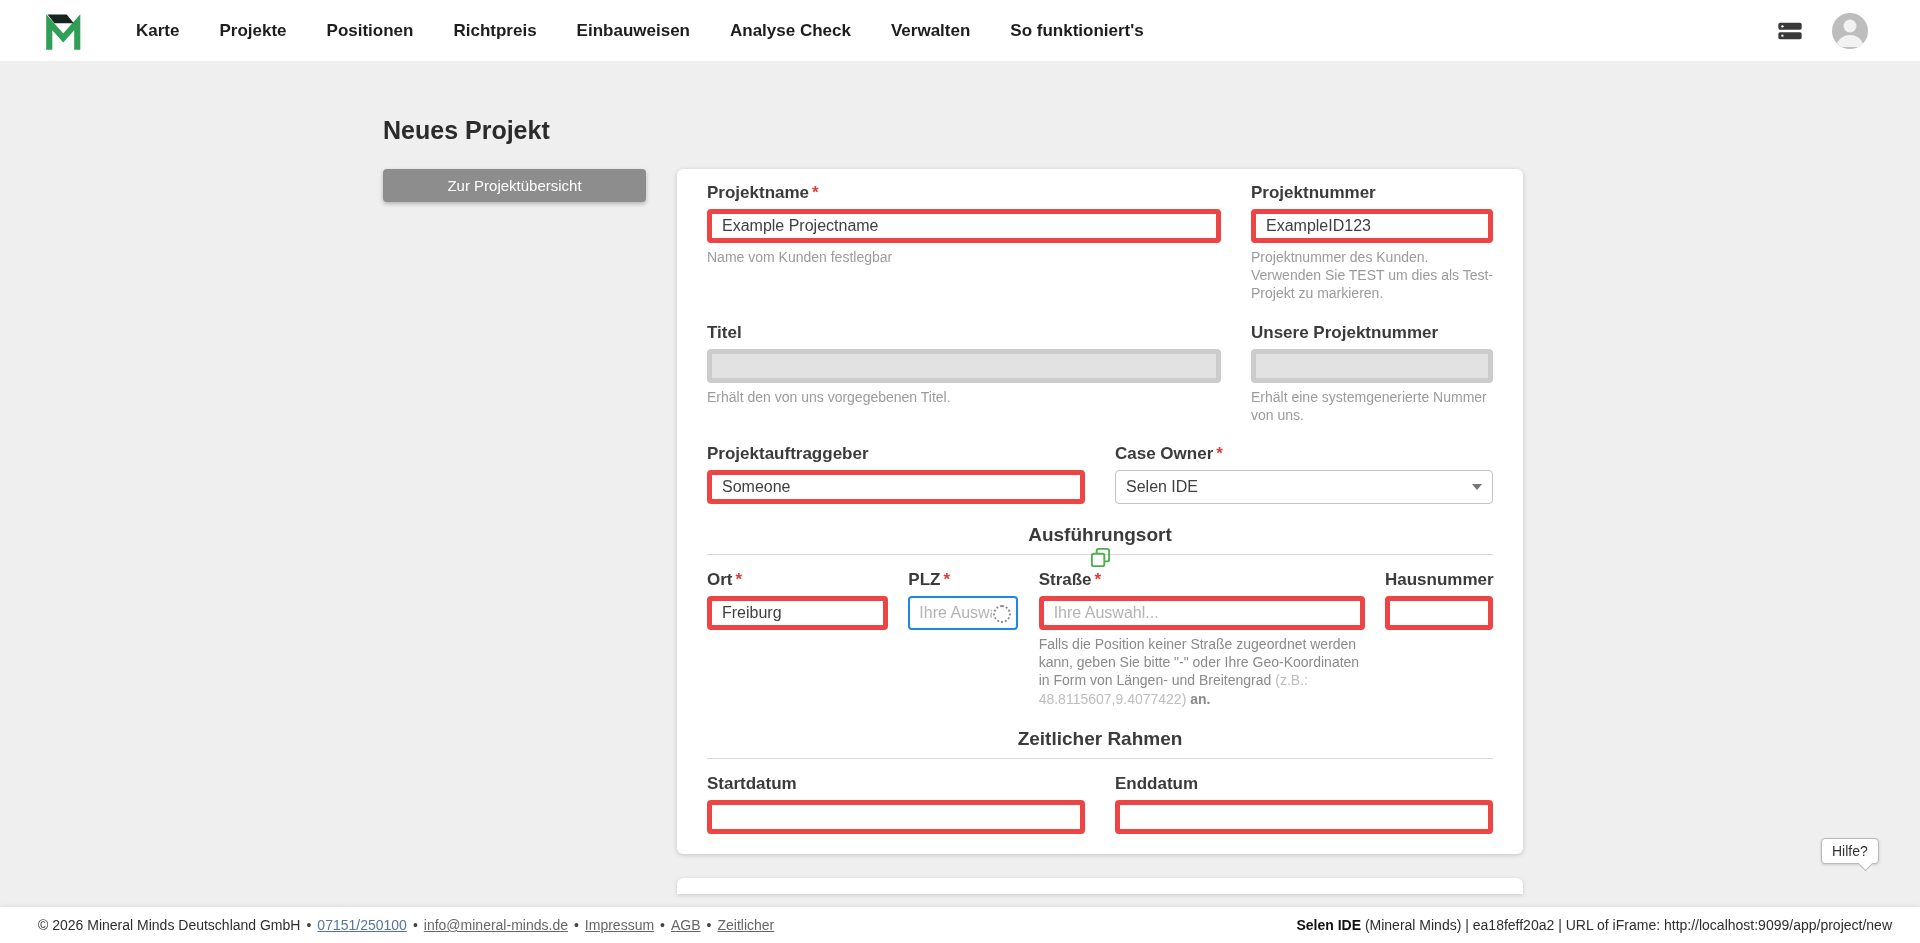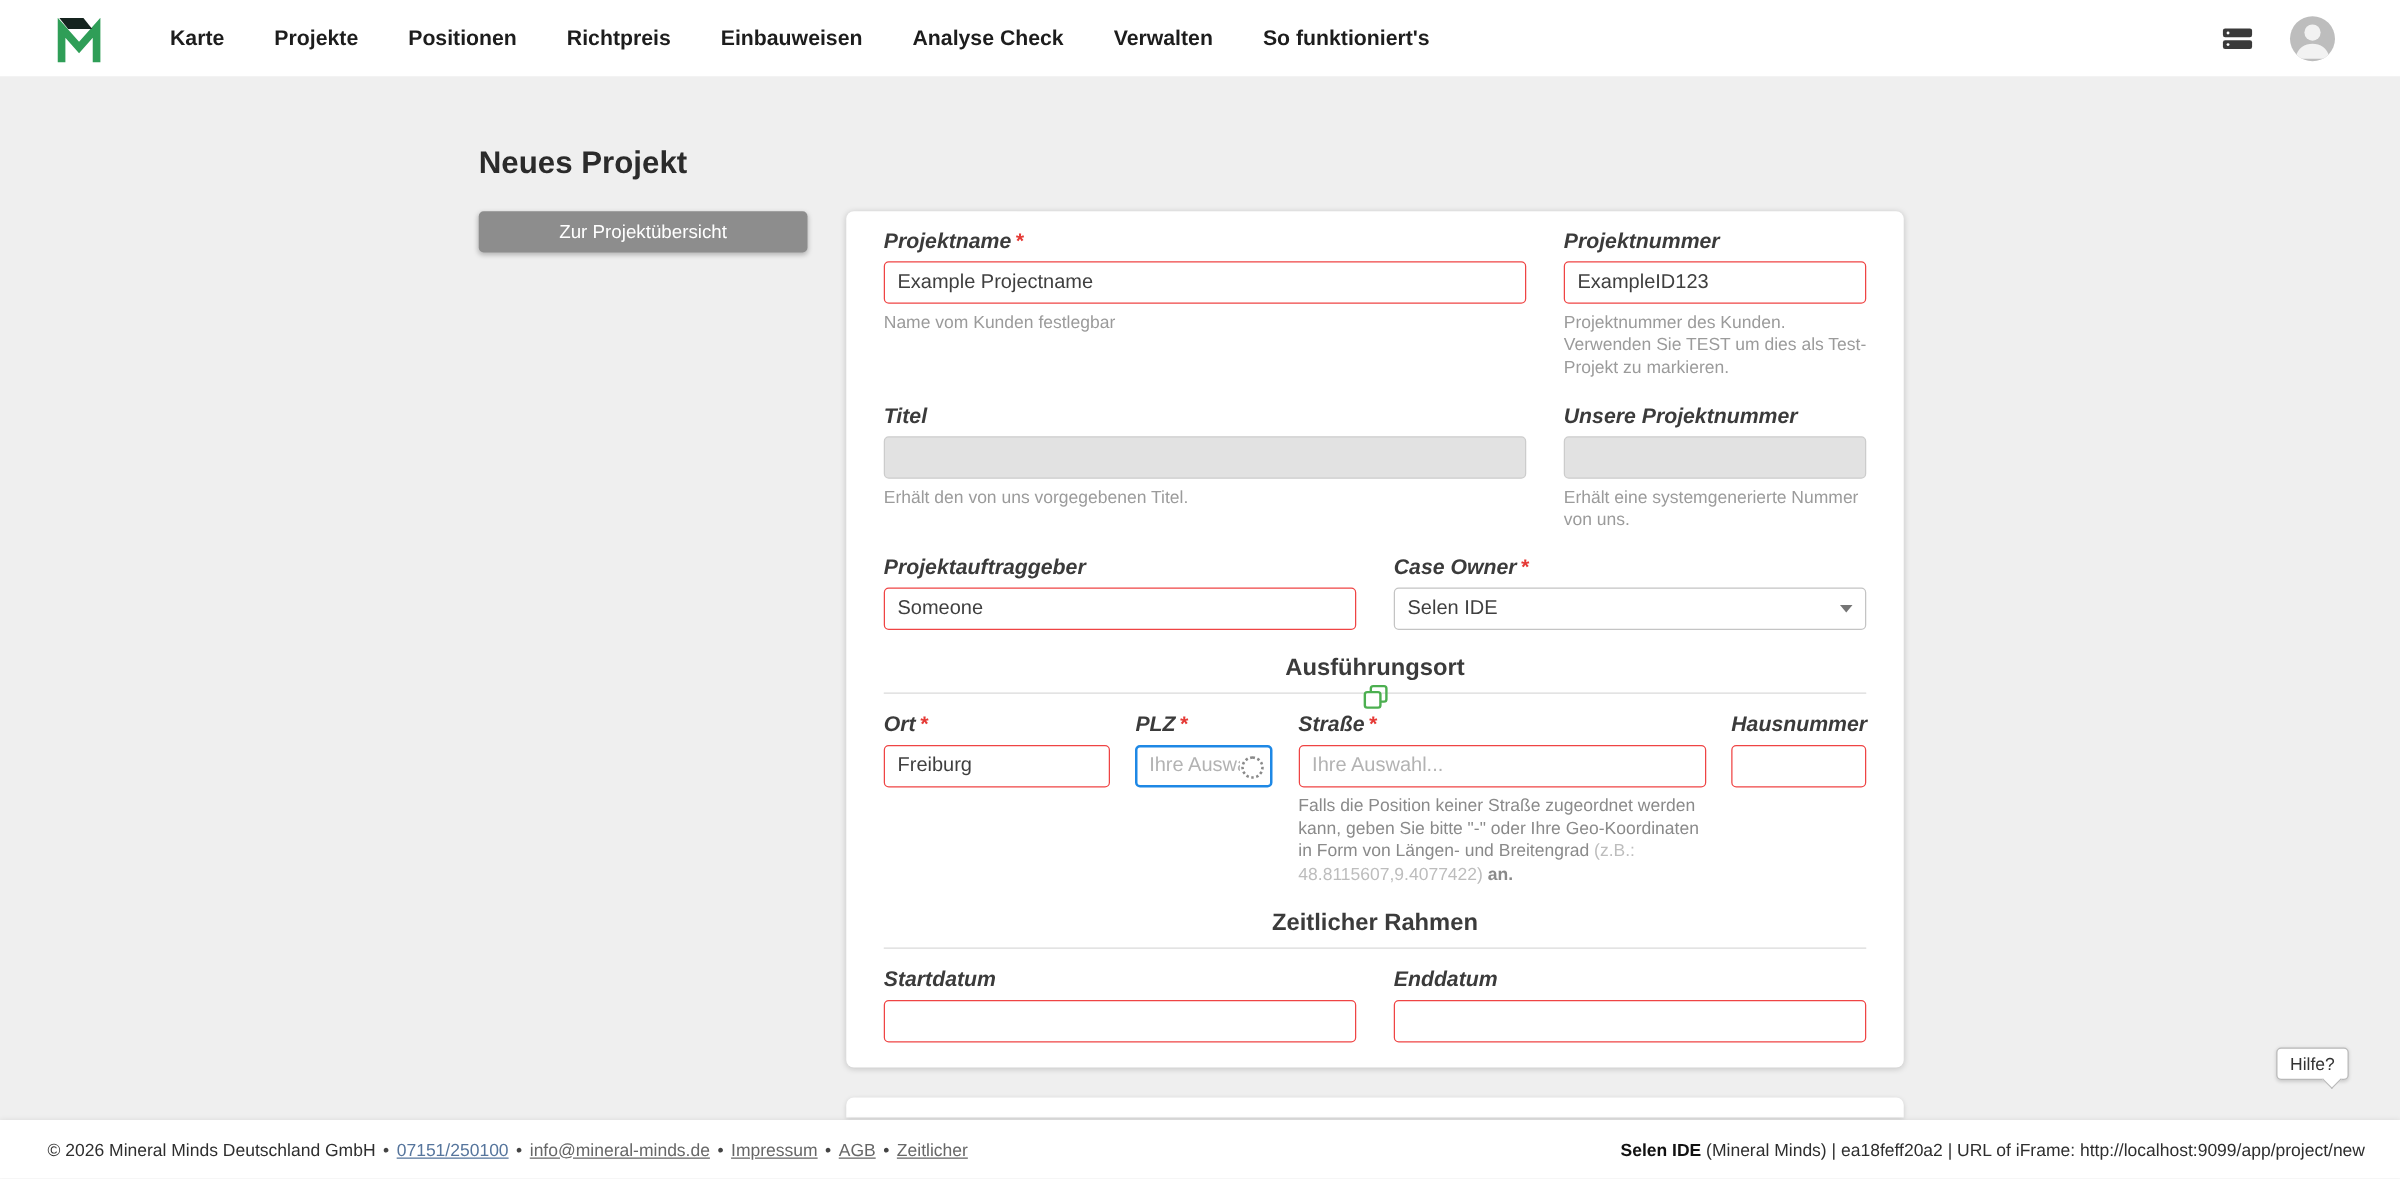--- a/index.html
+++ b/index.html
@@ -25,23 +25,23 @@
     font-family:Liberation Sans, sans-serif;cursor:pointer;
     box-shadow:0 2px 4px rgba(0,0,0,0.25);}
   
   .card{position:absolute;left:677px;top:169px;width:846px;background:#ffffff;border-radius:6px;
     box-shadow:0 1px 5px rgba(0,0,0,0.18);padding:14px 30px 20px;box-sizing:content-box;
     width:786px;}
   .row{display:flex;justify-content:space-between;align-items:flex-start;margin-bottom:20px;}
   .field{display:flex;flex-direction:column;}
   .w-a{width:514px;} .w-b{width:242px;} .w-half{width:378px;}
   .w-ort{width:181px;} .w-plz{width:110px;} .w-str{width:326px;} .w-haus{width:108px;}
-  .flabel{font-size:17px;line-height:20px;font-weight:700;color:#3b3b3b;margin-bottom:6px;white-space:nowrap;font-style:italic;}
+  .flabel{font-size:17px;line-height:20px;font-weight:700;color:#3b3b3b;margin-bottom:6px;white-space:nowrap;}
   .req{color:#e53935;margin-left:3px;}
-  .finput{height:34px;border:1px solid #ef4444;border-radius:4px;padding:12px 10px;font-size:16px;
+  .finput{height:34px;border:5px solid #ef4444;border-radius:4px;padding:12px 10px;font-size:16px;
     color:#3f3f3f;font-family:"Liberation Sans",sans-serif;background:#fff;box-sizing:border-box;width:100%;outline:none;}
   .finput::placeholder{color:#b3b3b3;}
   .finput:disabled{background:#e2e2e2;border-color:#cccccc;}
   .fhelper{font-size:14px;line-height:1.3;color:#9b9b9b;margin-top:5px;}
   .helper-dark{color:#8a8a8a;}
   .helper-light{color:#bdbdbd;}
   .helper-bold{color:#8a8a8a;font-weight:700;}
   .section-head{display:flex;justify-content:space-between;align-items:center;height:24px;margin-bottom:6px;flex-direction:column;}
   .section-title{font-size:19px;font-weight:700;color:#3b3b3b;}
   hr.sep-line{border:none;border-top:1px solid #dadada;margin:0 0 15px 0;}
@@ -60,21 +60,21 @@
   
   .next-card{position:absolute;left:677px;top:878px;width:846px;height:16px;background:#ffffff;
     border-radius:6px 6px 0 0;box-shadow:0 1px 4px rgba(0,0,0,0.15);}
   
   .help-bubble{position:absolute;left:1821px;top:838px;background:#ffffff;border:1px solid #b9b9b9;
     border-radius:4px;padding:4px 10px;font-size:14px;color:#333333;cursor:pointer;
     box-shadow:0 1px 3px rgba(0,0,0,0.15);z-index:30;}
   .help-bubble::after{content:"";position:absolute;bottom:-6px;right:7px;width:10px;height:10px;
     background:#ffffff;border-right:1px solid #b9b9b9;border-bottom:1px solid #b9b9b9;transform:rotate(45deg);}
   
-  .footer{position:absolute;left:0;bottom:0;width:1920px;height:47px;background:#ffffff;
+  .footer{position:absolute;left:0;bottom:0;width:1920px;height:36px;background:#ffffff;
     display:flex;align-items:center;justify-content:space-between;box-sizing:border-box;
     padding:0 28px 0 38px;font-size:14px;color:#2e2e2e;box-shadow:0 -1px 4px rgba(0,0,0,0.08);z-index:25;}
   .footer-left{display:flex;align-items:center;gap:6px;white-space:nowrap;}
   .flink{color:#666666;text-decoration:underline;cursor:pointer;}
   .flink-phone{color:#56759c;}
   .fsep{color:#444444;}
   .footer-right{white-space:nowrap;color:#2e2e2e;}
   .footer-right b{color:#111111;}
 </style>
 </head>

